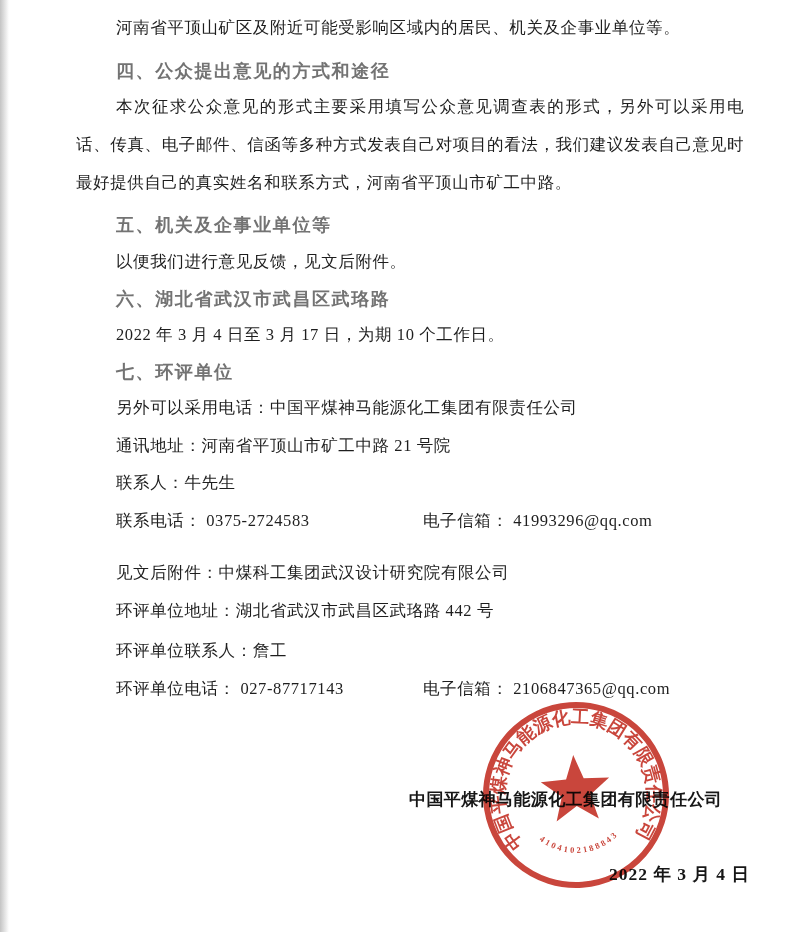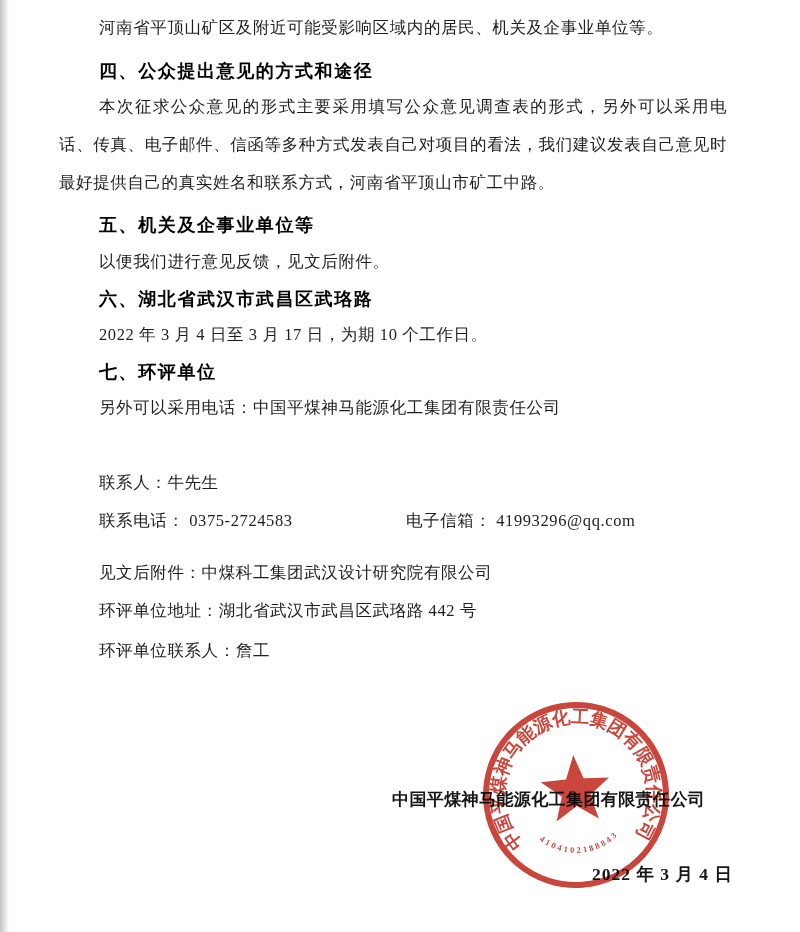--- a/index.html
+++ b/index.html
@@ -12,31 +12,31 @@
   .page{
     position:absolute;inset:0;background:#ffffff;
   }
   
   .page::before{
     content:"";position:absolute;left:0;top:0;bottom:0;width:9px;
     background:linear-gradient(90deg,rgba(60,60,60,.30),rgba(60,60,60,0));
     pointer-events:none;
   }
   .doc{
-    position:absolute;left:59px;top:0;width:668px;height:917px;
+    position:absolute;left:76px;top:0;width:668px;height:917px;
     color:#1e1e1e;
     font-family:Liberation Serif, serif;
   }
   .row{
     position:absolute;white-space:nowrap;
     font-size:16.5px;letter-spacing:.6px;line-height:24px;
   }
   .indent{left:40px;}
   .heading{
-    font-weight:bold;color:#000000;
+    font-weight:bold;color:#737373;
     font-size:18px;letter-spacing:1.6px;
   }
   .para{
     position:absolute;left:0;width:668px;
     text-align:justify;text-indent:40px;
     font-size:16.5px;letter-spacing:.6px;line-height:38px;
     white-space:normal;
   }
   .email{
     position:absolute;left:307px;top:0;white-space:nowrap;
@@ -76,34 +76,39 @@
     <div class="row indent" style="top:250px">以便我们进行意见反馈，见文后附件。</div>
 
     <div class="row indent heading" style="top:287px">六、湖北省武汉市武昌区武珞路</div>
 
     <div class="row indent" style="top:323px">2022 年 3 月 4 日至 3 月 17 日，为期 10 个工作日。</div>
 
     <div class="row indent heading" style="top:360px">七、环评单位</div>
 
     <div class="contact-row indent" style="top:396px">另外可以采用电话：中国平煤神马能源化工集团有限责任公司</div>
 
+    <div class="contact-row indent" style="top:434px">通讯地址：河南省平顶山市矿工中路 21 号院</div>
 
     <div class="contact-row indent" style="top:471px">联系人：牛先生</div>
 
     <div class="contact-row indent" style="top:509px">
       <span>联系电话： 0375-2724583</span>
       <span class="email">电子信箱： 41993296@qq.com</span>
     </div>
 
     <div class="contact-row indent" style="top:561px">见文后附件：中煤科工集团武汉设计研究院有限公司</div>
 
     <div class="contact-row indent" style="top:599px">环评单位地址：湖北省武汉市武昌区武珞路 442 号</div>
 
     <div class="contact-row indent" style="top:639px">环评单位联系人：詹工</div>
 
+    <div class="contact-row indent" style="top:677px">
+      <span>环评单位电话： 027-87717143</span>
+      <span class="email">电子信箱： 2106847365@qq.com</span>
+    </div>
 
     <div class="sig-company">中国平煤神马能源化工集团有限责任公司</div>
 
     <div class="sig-date">2022 年 3 月 4 日</div>
   </div>
 
   <svg class="stamp" width="200" height="200" viewBox="-100 -100 200 200" aria-hidden="true">
     <circle r="90" fill="none" stroke="#c5362b" stroke-width="6"></circle>
     <path id="sealTextArc" fill="none" d="M -55.2 46.3 A 72 72 0 0 1 0 -72 A 72 72 0 0 1 55.2 46.3"></path>
     <text font-size="18" fill="#c5362b">

